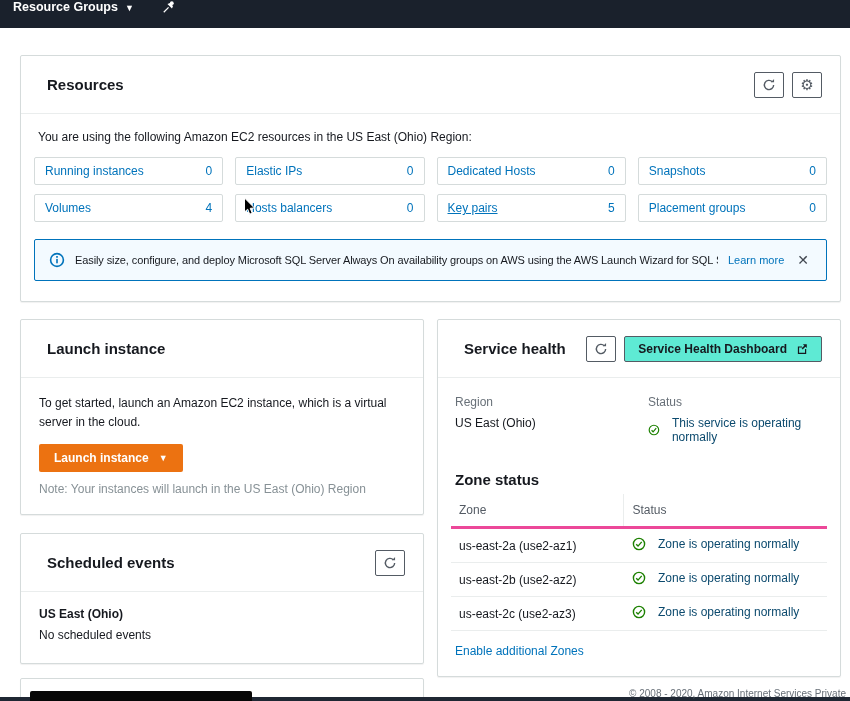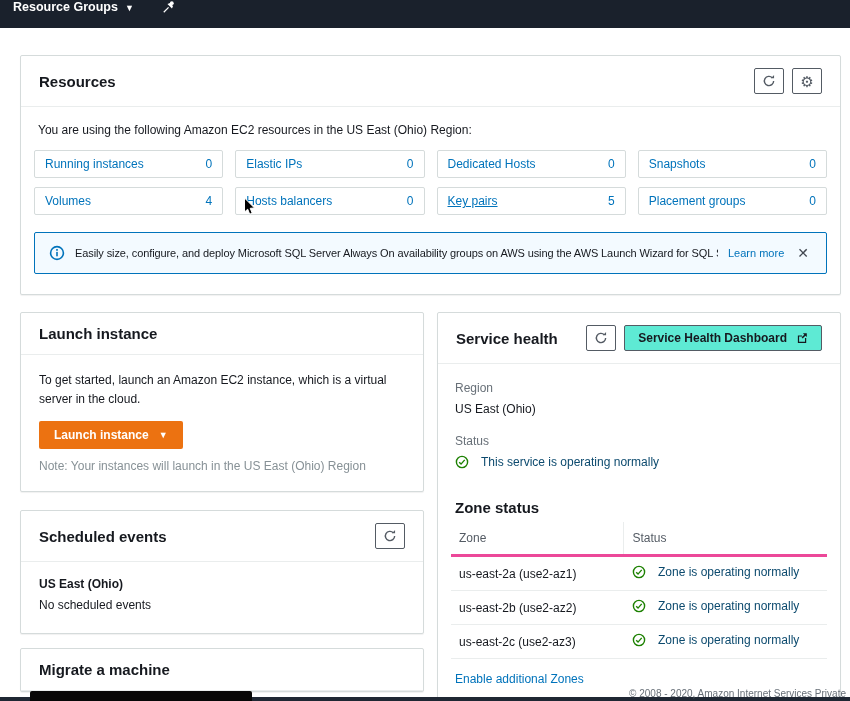--- a/index.html
+++ b/index.html
@@ -15,21 +15,21 @@
     padding:0 13px; gap:28px;
   }
   .tb-item { color:#ffffff; font-size:12.5px; font-weight:700; display:flex; align-items:center; gap:7px; cursor:pointer; }
   .tb-caret { font-size:9px; position:relative; top:1px; }
   .tb-pin { display:flex; align-items:center; cursor:pointer; }
 
   
   .main { padding:27px 9px 0 20px; }
   .card { background:#fff; border:1px solid #d5dbdb; border-radius:2px; box-shadow:0 1px 1px rgba(0,0,0,.06); }
   .card-h { display:flex; align-items:center; justify-content:space-between; padding:12px 18px; border-bottom:1px solid #eaeded; }
-  .card-h h2 { margin:0; font-size:15px; font-weight:700; color:#16191f; }
+  .card-h h2 { margin:8px; font-size:15px; font-weight:700; color:#16191f; }
   .hbtns { display:flex; align-items:center; gap:8px; }
   .icon-btn { width:30px; height:26px; background:#fff; border:1px solid #545b64; border-radius:2px; display:flex; align-items:center; justify-content:center; cursor:pointer; padding:0; }
   .outline-btn { height:26px; background:#5eead4; border:1px solid #545b64; border-radius:2px; font-weight:700; font-size:12px; color:#16191f; display:inline-flex; align-items:center; gap:9px; padding:0 13px; cursor:pointer; font-family:inherit; }
   .gear-glyph { font-size:15px; color:#545b64; line-height:1; }
 
   
   .resources .card-b { padding:14px 13px 20px; }
   .intro { font-size:12px; margin:2px 4px 13px; }
   .res-grid { display:grid; grid-template-columns:repeat(4,1fr); gap:9px 12px; }
   .res-box { display:flex; justify-content:space-between; align-items:center; height:28px;
@@ -48,21 +48,21 @@
   .col-right { width:404px; }
 
   .launch .card-b { padding:16px 18px 18px; }
   .desc { font-size:12px; line-height:1.55; margin:0 0 13px; }
   .orange-btn { background:#ec7211; border:none; color:#fff; font-weight:700; font-size:12px;
     padding:7px 15px; border-radius:2px; display:inline-flex; align-items:center; gap:10px; cursor:pointer; font-family:inherit; }
   .orange-caret { font-size:9px; }
   .note { font-size:12px; color:#879196; margin:10px 0 0; }
 
   .sh-b { padding:17px 13px 14px; }
-  .kv-grid { display:grid; grid-template-columns:1fr; gap:18px; font-size:12px; margin:0 4px; }
+  .kv-grid { display:grid; grid-template-columns:1fr 1fr; gap:18px; font-size:12px; margin:0 4px; }
   .kv-label { color:#687078; margin-bottom:7px; }
   .status-ok { color:#0c4a6e; display:inline-flex; gap:12px; align-items:center; }
   .zone-title { font-size:15px; font-weight:700; margin:27px 4px 6px; }
   table.zones { width:100%; border-collapse:collapse; font-size:12px; }
   .zones th { text-align:left; color:#545b64; font-weight:400; padding:9px 8px; border-bottom:3px solid #ec4899; }
   .zones th + th { border-left:1px solid #eaeded; }
   .zones td { padding:8px 8px; border-bottom:1px solid #eaeded; }
   .zones .zone-col { width:46%; }
   .link { color:#0073bb; font-size:12px; text-decoration:none; cursor:pointer; }
   .enable-zones { display:inline-block; margin:13px 4px 4px; }

